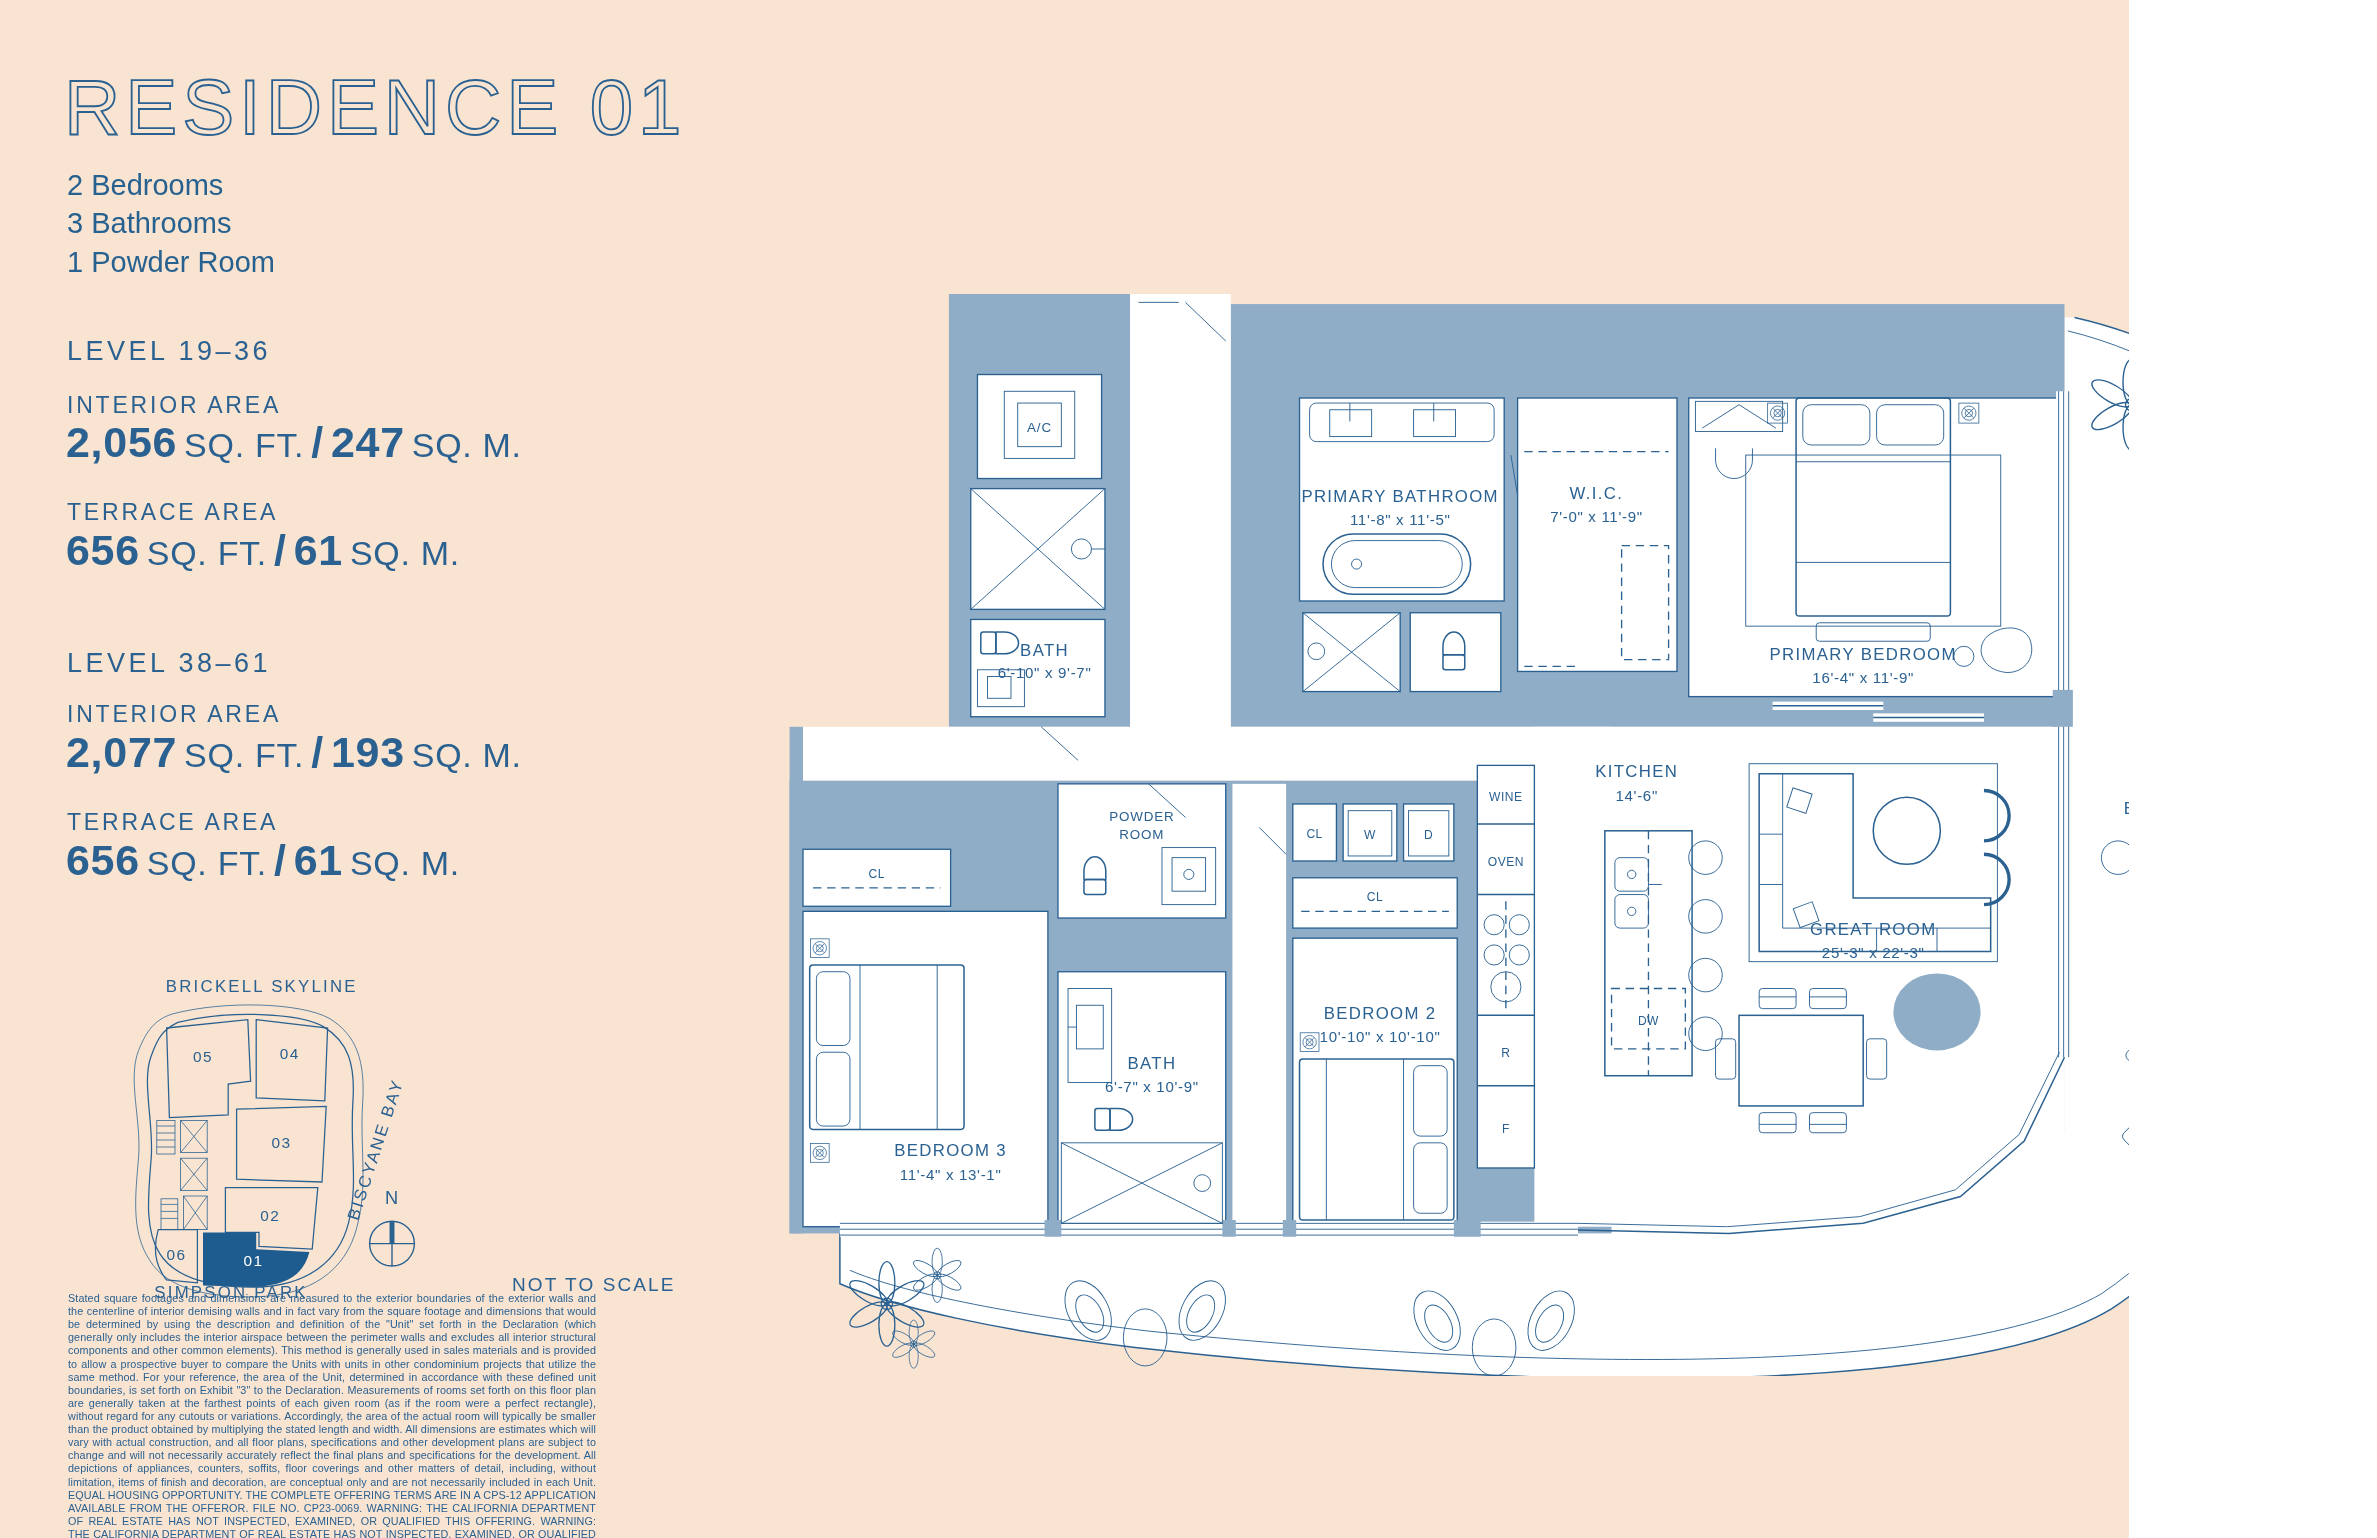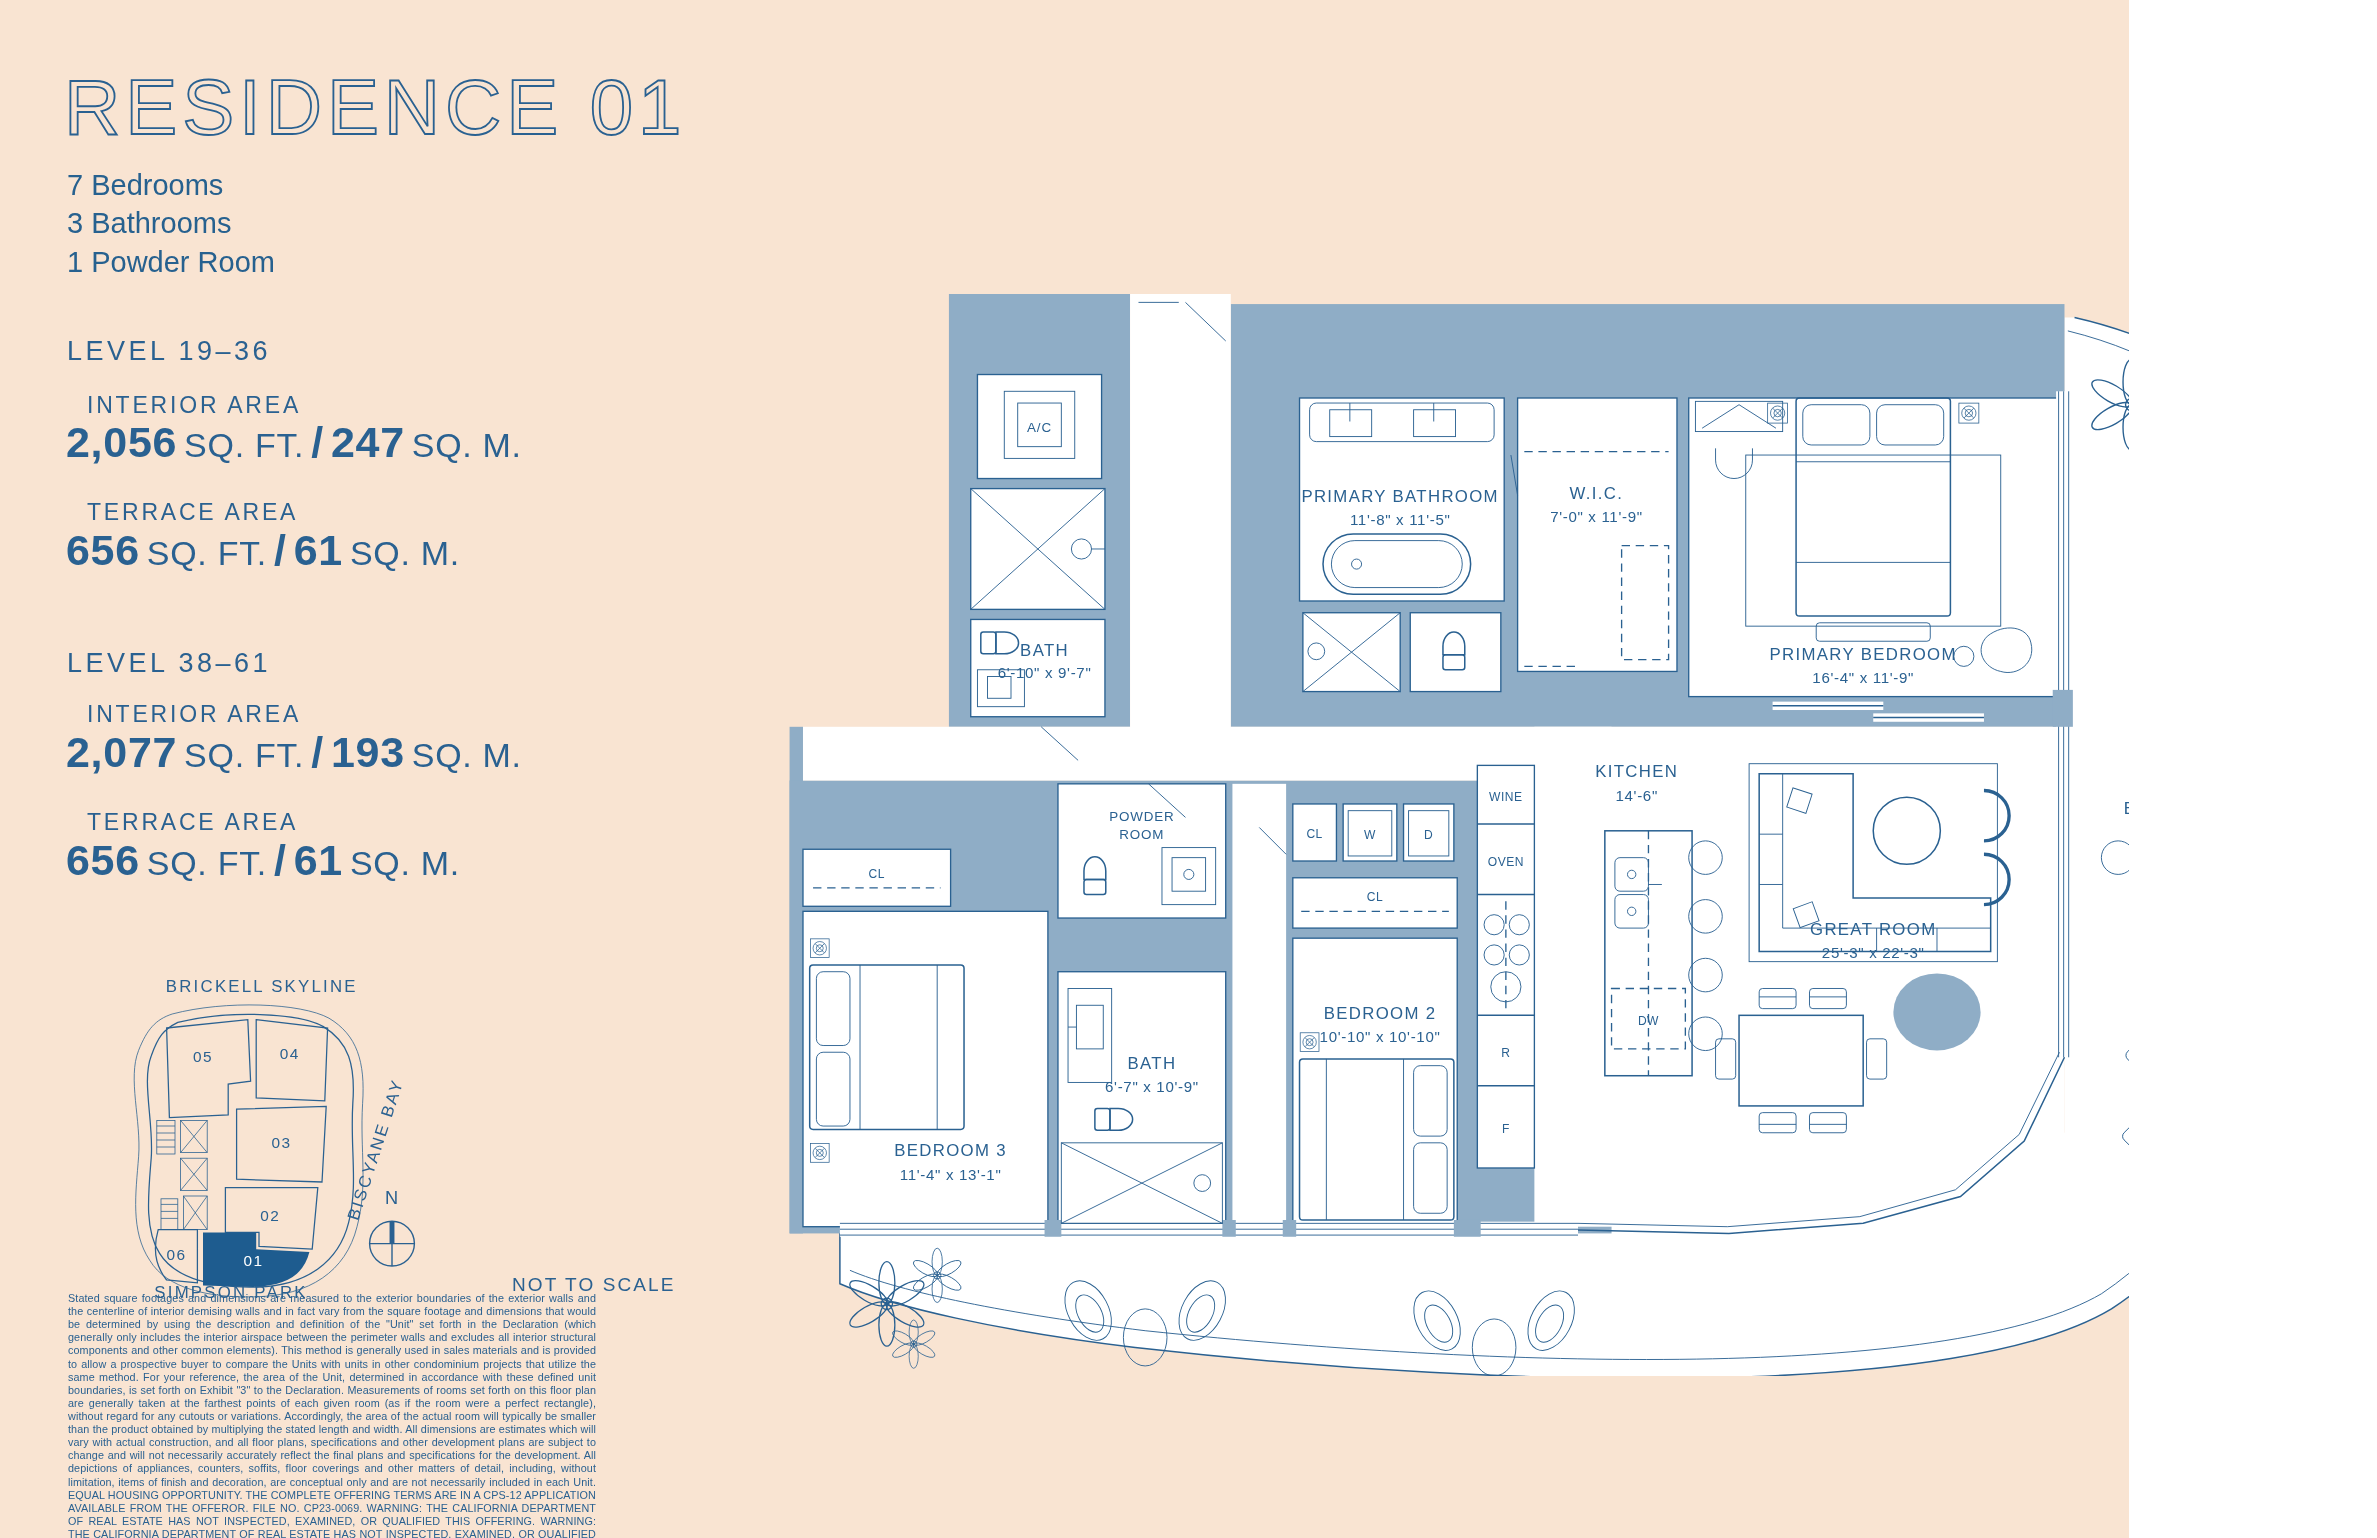--- a/index.html
+++ b/index.html
@@ -3,21 +3,21 @@
 <meta charset="utf-8">
 <style>
   html,body{margin:0;padding:0;}
   .page{position:relative;width:2129px;height:1538px;background:#F9E4D2;
         font-family:"Liberation Sans",sans-serif;color:#2A6191;overflow:hidden;}
   .abs{position:absolute;}
   .title{font-size:78px;letter-spacing:4.9px;font-weight:400;color:transparent;
          -webkit-text-stroke:1.8px #2A6191;white-space:nowrap;}
   .features{font-size:29px;line-height:1.32;color:#27618F;}
   .lvl{font-size:27px;letter-spacing:3.5px;}
-  .arealabel{font-size:23px;letter-spacing:2.8px;margin-left:20px;}
+  .arealabel{font-size:23px;letter-spacing:2.8px;}
   .val{white-space:nowrap;}
   .val .num{font-size:43px;letter-spacing:0.7px;font-weight:bold;}
   .val .unit{font-size:34px;letter-spacing:0.7px;}
   .val span{margin-right:7px;}
   .scalenote{font-size:19px;letter-spacing:2.1px;}
   .disclaimer{width:528px;font-size:10.8px;line-height:1.215;text-align:justify;
               color:#2A6191;letter-spacing:0.1px;}
   svg{font-family:"Liberation Sans",sans-serif;}
   svg text{fill:#2A6191;}
   .wall{fill:#8FADC6;}
@@ -35,21 +35,21 @@
   .kp-num{font-size:11px;letter-spacing:1px;text-anchor:middle;}
 </style>
 </head>
 <body>
 
 <div class="page">
 
   <div class="abs title" style="left:64px;top:62px">RESIDENCE 01</div>
 
   <div class="abs features" style="left:67px;top:166px">
-    <div>7 Bedrooms</div>
+    <div>2 Bedrooms</div>
     <div>3 Bathrooms</div>
     <div>1 Powder Room</div>
   </div>
 
   <div class="abs lvl" style="left:67px;top:336px">LEVEL 19–36</div>
   <div class="abs arealabel" style="left:67px;top:392px">INTERIOR AREA</div>
   <div class="abs val" style="left:66px;top:418px">
     <span class="num">2,056</span><span class="unit">SQ. FT.</span><span class="num">/</span><span class="num">247</span><span class="unit">SQ. M.</span>
   </div>
   <div class="abs arealabel" style="left:67px;top:499px">TERRACE AREA</div>

